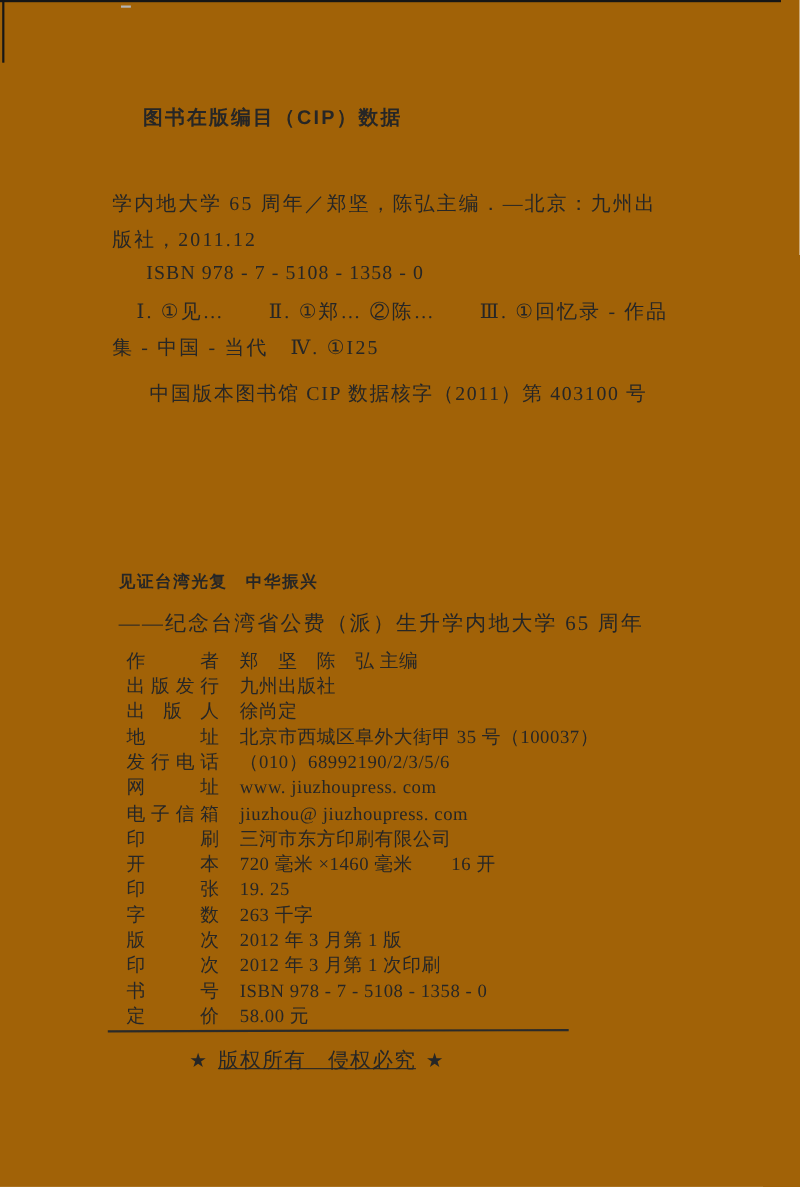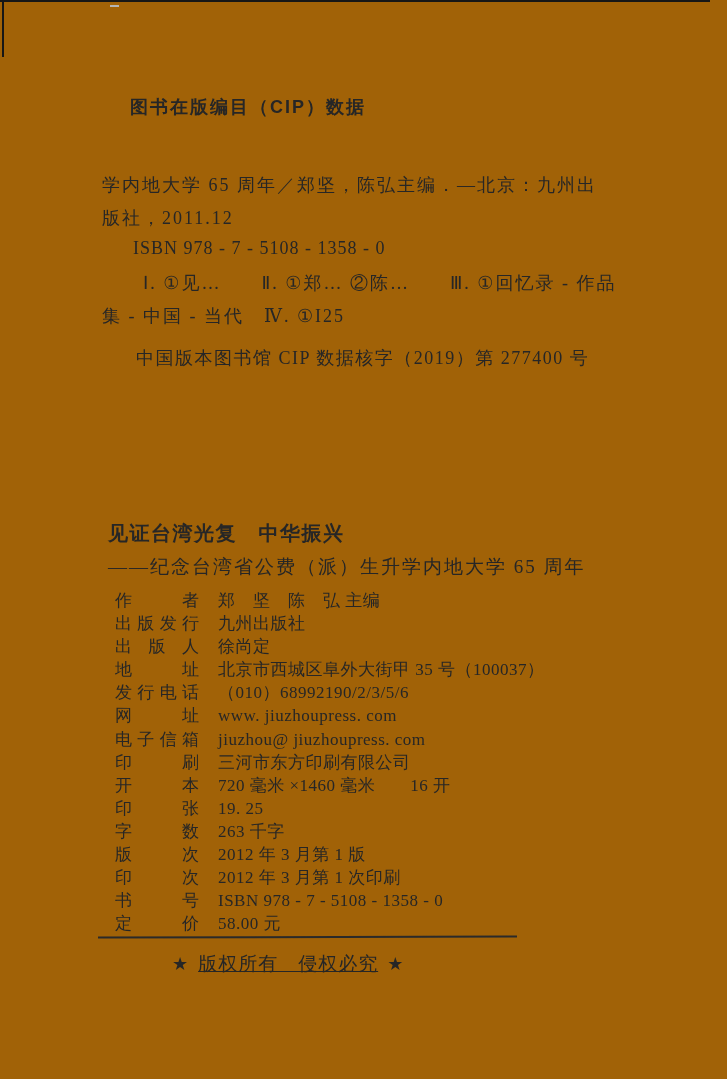--- a/index.html
+++ b/index.html
@@ -20,25 +20,25 @@
   .heiti {
     font-family: "Liberation Sans", "DejaVu Sans", sans-serif;
     font-weight: bold;
   }
   .cip-header { left: 130px; top: 95px; font-size: 18px; letter-spacing: 2px; }
   .cip-line { font-size: 18px; letter-spacing: 2px; }
   .cip-l1 { left: 150px; top: 139px; }
   .cip-l2 { left: 102px; top: 173px; }
   .cip-l3 { left: 102px; top: 206px; }
   .cip-isbn { left: 133px; top: 238px; letter-spacing: 1px; }
-  .cls-l1 { left: 143px; top: 271px; font-family: Liberation Serif, serif; }
+  .cls-l1 { left: 124px; top: 271px; }
   .cls-l2 { left: 102px; top: 304px; }
   .cip-record { left: 136px; top: 346px; letter-spacing: 1.5px; }
 
-  .book-title { left: 108px; top: 520px; font-size: 20px; letter-spacing: 1.5px; }
+  .book-title { left: 108px; top: 520px; font-size: 15px; letter-spacing: 1.5px; }
   .book-subtitle { left: 108px; top: 554px; font-size: 19px; letter-spacing: 2px; }
 
   .colophon { left: 115px; top: 589px; }
   .c-row { height: 23.1px; line-height: 23px; font-size: 17px; white-space: nowrap; }
   .c-label {
     display: inline-block;
     width: 84px;
     text-align: justify;
     text-align-last: justify;
     letter-spacing: 0;
@@ -69,21 +69,21 @@
   <div class="abs heiti cip-header">图书在版编目（CIP）数据</div>
 
   <div class="abs cip-line cip-l2">学内地大学 65 周年／郑坚，陈弘主编．—北京：九州出</div>
   <div class="abs cip-line cip-l3">版社，2011.12</div>
 
   <div class="abs cip-line cip-isbn">ISBN 978 - 7 - 5108 - 1358 - 0</div>
 
   <div class="abs cip-line cls-l1">Ⅰ. ①见…　　Ⅱ. ①郑… ②陈…　　Ⅲ. ①回忆录 - 作品</div>
   <div class="abs cip-line cls-l2">集 - 中国 - 当代　Ⅳ. ①I25</div>
 
-  <div class="abs cip-line cip-record">中国版本图书馆 CIP 数据核字（2019）第 277400 号</div>
+  <div class="abs cip-line cip-record">中国版本图书馆 CIP 数据核字（2011）第 403100 号</div>
 
   <div class="abs heiti book-title">见证台湾光复　中华振兴</div>
   <div class="abs book-subtitle">——纪念台湾省公费（派）生升学内地大学 65 周年</div>
 
   <div class="abs colophon">
     <div class="c-row">
       <span class="c-label">作者</span><span class="c-value">郑　坚　陈　弘 主编</span>
     </div>
     <div class="c-row">
       <span class="c-label">出版发行</span><span class="c-value">九州出版社</span>

